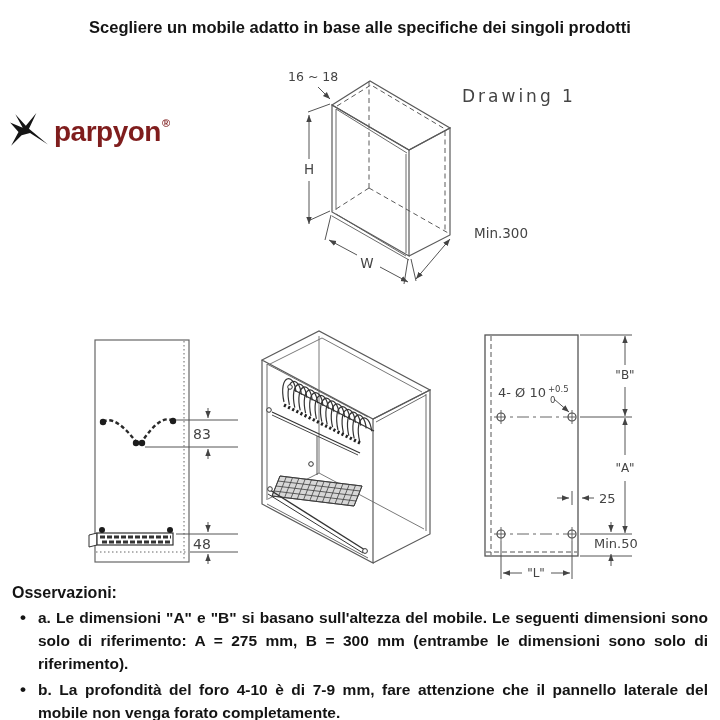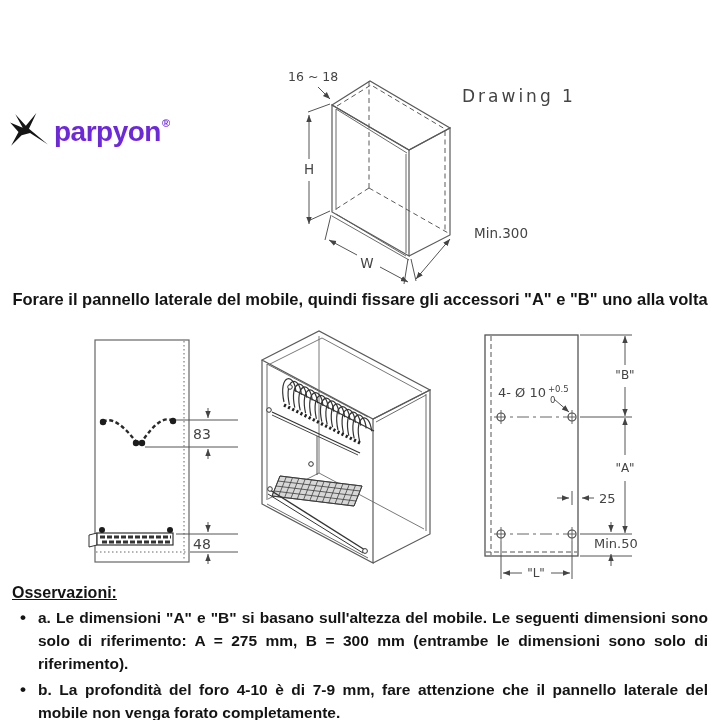--- a/index.html
+++ b/index.html
@@ -6,30 +6,30 @@
   body{
     width:720px;height:720px;position:relative;overflow:hidden;
     background:#ffffff;
     font-family:"Liberation Sans","DejaVu Sans",sans-serif;
     color:#141414;
   }
   .center-text{position:absolute;left:0;right:0;text-align:center;font-weight:bold;}
   .title{top:16px;font-size:16.5px;line-height:23px;}
   .instr{top:288px;font-size:16.5px;line-height:23px;}
   .logo{position:absolute;left:8px;top:112px;display:flex;align-items:center;}
-  .logo-text{font-size:28px;font-weight:800;letter-spacing:-0.5px;color:#6d28d9;margin-left:4px;text-align:right;}
+  .logo-text{font-size:28px;font-weight:800;letter-spacing:-0.5px;color:#7f1d1d;margin-left:4px;text-align:right;}
   .logo-text sup{font-size:11px;font-weight:700;vertical-align:14px;margin-left:1px;}
   svg{position:absolute;}
   #drawing1{left:280px;top:60px;}
   #drawL{left:60px;top:330px;}
   #drawM{left:240px;top:328px;}
   #drawR{left:470px;top:325px;}
   .tech-label{font-family:"DejaVu Sans",sans-serif;fill:#444;}
   .obs{position:absolute;left:12px;right:12px;top:584px;}
-  .obs-heading{font-size:16px;font-weight:bold;margin:0 0 4px 0;text-decoration:underline;}
+  .obs-heading{font-size:16px;font-weight:bold;margin:0 0 4px 0;}
   .obs ul{list-style:none;margin:0;padding:0 0 0 8px;}
   .obs li{
     position:relative;padding-left:18px;margin-bottom:3px;
     font-size:15.5px;font-weight:bold;line-height:23px;text-align:justify;
   }
   .obs li::before{content:"\2022";position:absolute;left:0;top:0;font-size:17px;}
 </style>
 </head>
 <body>
 
@@ -38,20 +38,21 @@
     <marker id="arr" viewBox="0 0 10 10" refX="9" refY="5" markerWidth="8" markerHeight="8" orient="auto-start-reverse">
       <path d="M0,1.5 L9,5 L0,8.5 Z" fill="#444"></path>
     </marker>
     <path id="parc" d="M56,64 c-2,-21 -18,-17 -12,10" fill="none" stroke="#333" stroke-width="1.2"></path>
     <path id="mgrid1" d="M40,148 l-8,20" stroke="#3d3d3d" stroke-width="0.8" fill="none"></path>
     <path id="mgrid2" d="M40,148 l82,10" stroke="#3d3d3d" stroke-width="0.8" fill="none"></path>
   </defs>
 </svg>
 
 <div class="center-text title">
+  <div>Scegliere un mobile adatto in base alle specifiche dei singoli prodotti</div>
 </div>
 
 <div class="logo">
   <svg width="42" height="40" viewBox="0 0 40 36" style="position:static">
     <path d="M2 9 L14 14 L7 1 L17 12 L27 0 L20 15 L38 30 L21 19 L13 21 L3 31 L10 18 Z" fill="#151515"></path>
   </svg>
   <span class="logo-text"><span>parpyon</span><sup>®</sup></span>
 </div>
 
 <svg id="drawing1" width="440" height="230" viewBox="0 0 440 230">
@@ -86,21 +87,20 @@
     <path d="M38,27 L50,39" marker-end="url(#arr)"></path>
   </g>
   <text class="tech-label" x="8" y="21" font-size="12.5">16 ~ 18</text>
   <text class="tech-label" x="29" y="114" font-size="13.5" text-anchor="middle">H</text>
   <text class="tech-label" x="87" y="208" font-size="13.5" text-anchor="middle">W</text>
   <text class="tech-label" x="194" y="178" font-size="13.5">Min.300</text>
   <text class="tech-label" x="182" y="42" font-size="17" letter-spacing="3" fill="#555">Drawing 1</text>
 </svg>
 
 <div class="center-text instr">
-  <div>Forare il pannello laterale del mobile, quindi fissare gli accessori "A" e "B" uno alla volta</div>
 </div>
 
 <svg id="drawL" width="180" height="250" viewBox="0 0 180 250">
   <rect x="35" y="10" width="94" height="222" fill="#fff" stroke="#666" stroke-width="1.2"></rect>
   <g stroke="#666" stroke-width="1" stroke-dasharray="1.5,2.5">
     <line x1="124" y1="11" x2="124" y2="231"></line>
     <line x1="36" y1="222" x2="128" y2="222"></line>
   </g>
   <g>
     <path d="M43,92 Q55,84 77,113" fill="none" stroke="#2a2a2a" stroke-width="2.4" stroke-dasharray="4,2.6"></path>

